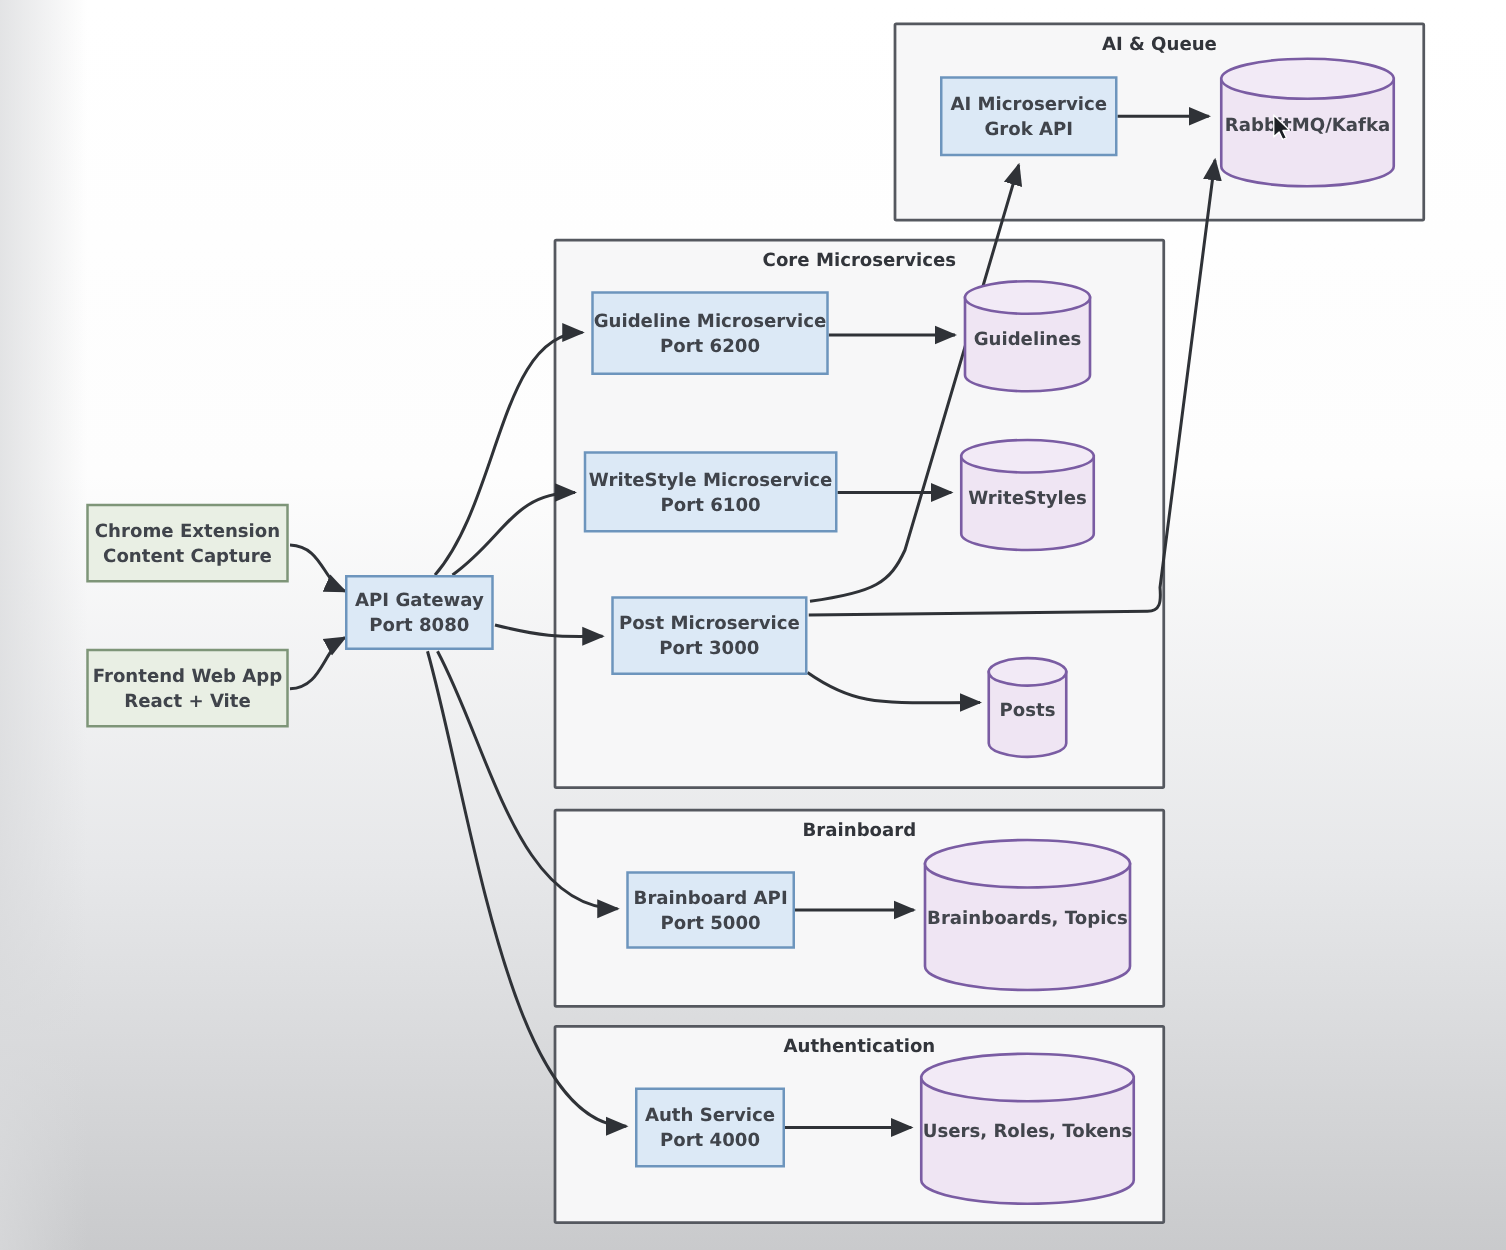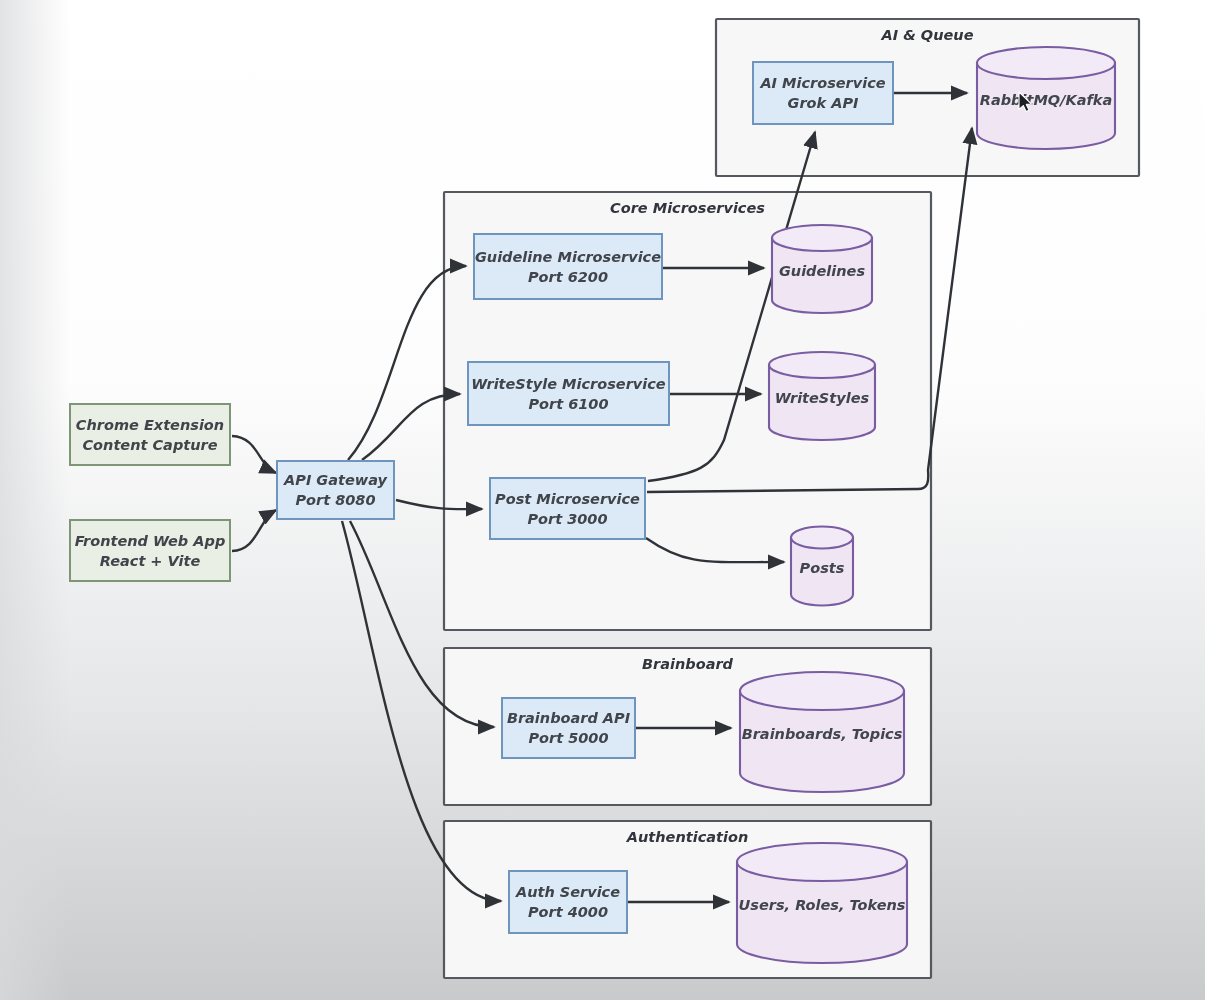--- a/index.html
+++ b/index.html
@@ -11,21 +11,20 @@
   body {
     width: 1205px;
     height: 1000px;
     overflow: hidden;
     font-family: "DejaVu Sans", "Liberation Sans", sans-serif;
   }
   #canvas-wrap {
     position: relative;
     width: 1205px;
     height: 1000px;
-    font-style: italic;
   }
   svg#diagram {
     display: block;
     width: 1205px;
     height: 1000px;
   }
   .cluster-box {
     fill: #f7f7f8;
     stroke: #55585f;
     stroke-width: 2.2;

